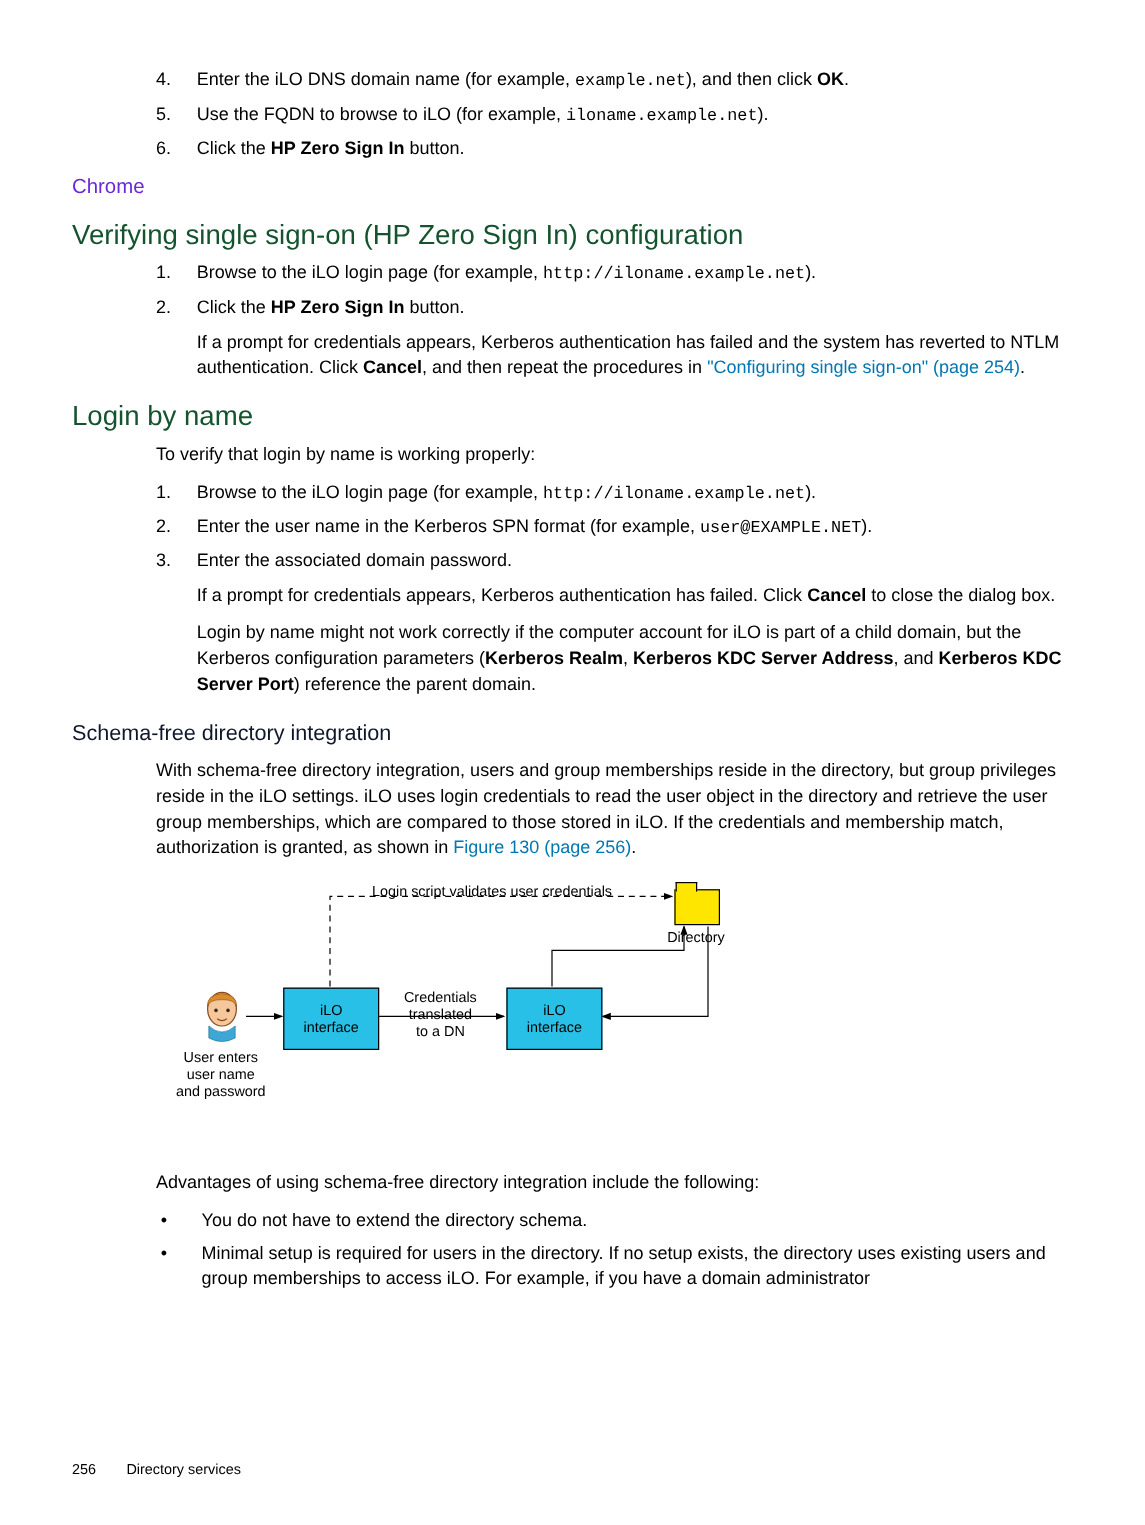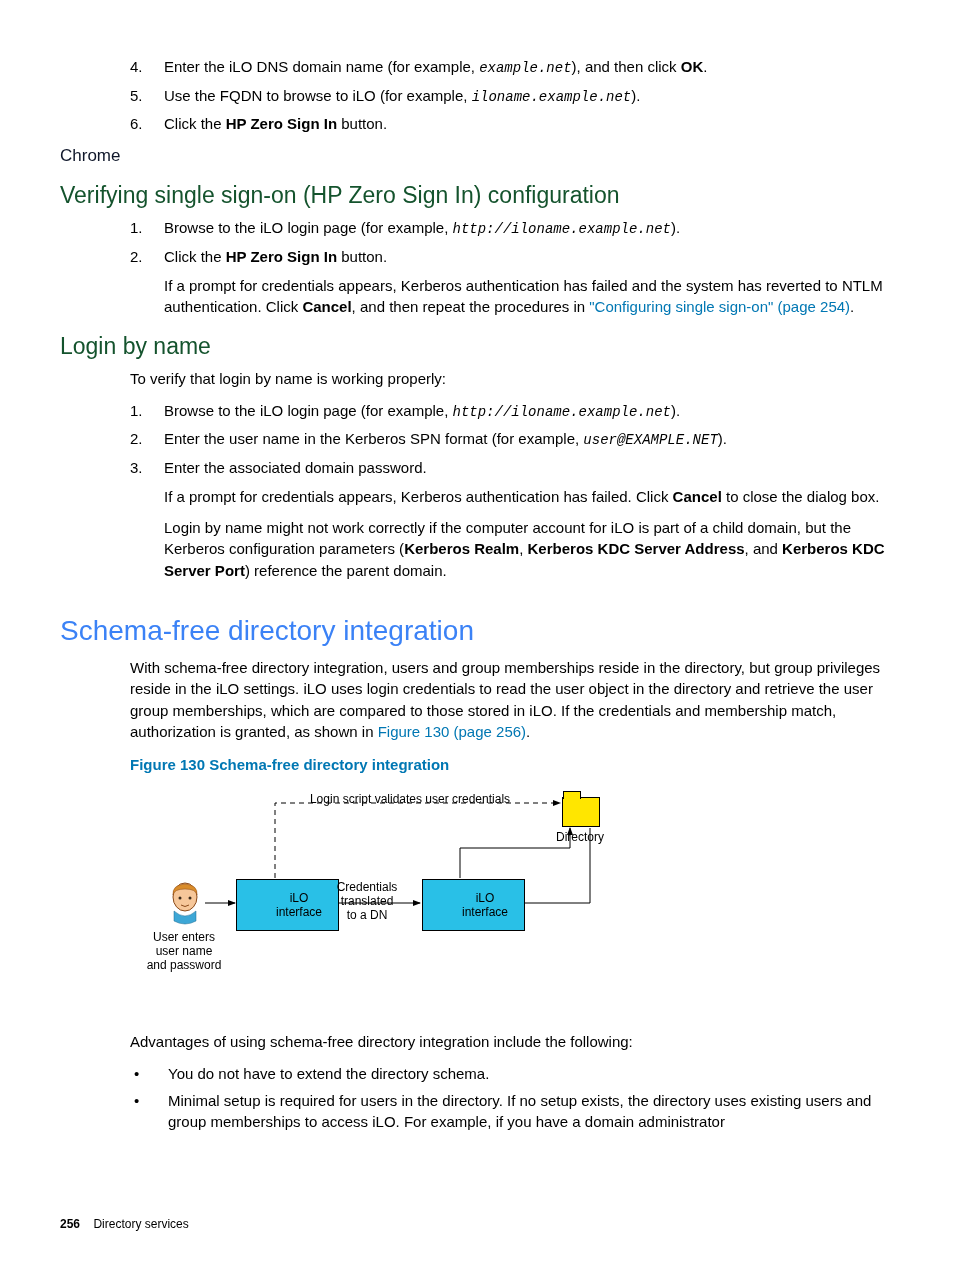--- a/index.html
+++ b/index.html
@@ -51,42 +51,41 @@
   ul.bullets li .dot {
     width: 34px;
     flex-shrink: 0;
     text-align: left;
     padding-left: 4px;
   }
   ul.bullets li .txt { flex: 1; }
   .mono {
     font-family: "Courier New", monospace;
     font-size: 14px;
-    font-style: italic;
   }
   .bold { font-weight: bold; }
   .link { color: #0077b3; }
   h3.section-h3 {
     font-family: "Futura", "Trebuchet MS", Arial, sans-serif;
     font-weight: 300;
-    color: #0f172a;
+    color: #6d28d9;
     font-size: 17px;
     margin: 12px 0 6px -10px;
   }
   h2.section-h2 {
     font-weight: 300;
     color: #14532d;
     font-size: 23px;
     margin: 16px 0 8px -10px;
   }
   h1.section-h1 {
     font-weight: 300;
-    color: #3b82f6;
-    font-size: 28px;
-    margin: 34px 0 10px -10px;
+    color: #0f172a;
+    font-size: 18px;
+    margin: 20px 0 10px -10px;
   }
   .bodytext {
     line-height: 1.42;
     margin: 4px 0 10px 0;
   }
   .indent-para {
     margin-left: 34px;
     line-height: 1.42;
     margin-top: 6px;
     margin-bottom: 10px;
@@ -97,21 +96,21 @@
     font-size: 15px;
     margin: 14px 0 10px 0;
   }
   .footer {
     position: absolute;
     bottom: 40px;
     left: 60px;
     font-size: 12px;
     color: #000;
   }
-  .footer .pagenum { margin-right: 10px; font-weight: bold; }
+  .footer .pagenum { margin-right: 22px; }
 
   
   .diagram {
     margin: 10px 0 28px 0;
     width: 560px;
     height: 220px;
     position: relative;
     font-size: 11px;
   }
   .diagram .label {
@@ -122,21 +121,20 @@
   }
   .diagram .box {
     position: absolute;
     border: 1px solid #000;
     display: flex;
     align-items: center;
     justify-content: center;
     text-align: center;
     font-size: 12px;
     line-height: 1.2;
-    padding-left: 23px;
   }
   .diagram .cyanbox { background: #29c0e7; }
   .diagram .folder {
     position: absolute;
     width: 36px;
     height: 28px;
     background: #ffe600;
     border: 1px solid #000;
   }
   .diagram .folder::before {
@@ -234,21 +232,20 @@
     <p class="indent-para">
       <span>Login by name might not work correctly if the computer account for iLO is part of a child domain, but the Kerberos configuration parameters (</span><span class="bold">Kerberos Realm</span><span>, </span><span class="bold">Kerberos KDC Server Address</span><span>, and </span><span class="bold">Kerberos KDC Server Port</span><span>) reference the parent domain.</span>
     </p>
   </div>
 
   <h1 class="section-h1" style="margin-left:0;">Schema-free directory integration</h1>
   <div class="content-indent">
     <p class="bodytext">
       <span>With schema-free directory integration, users and group memberships reside in the directory, but group privileges reside in the iLO settings. iLO uses login credentials to read the user object in the directory and retrieve the user group memberships, which are compared to those stored in iLO. If the credentials and membership match, authorization is granted, as shown in </span><span class="link">Figure 130 (page 256)</span><span>.</span>
     </p>
-    <div class="fig-caption">Figure 130 Schema-free directory integration</div>
 
     <div class="diagram">
       <svg>
         <defs>
           <marker id="arrow" markerWidth="8" markerHeight="8" refX="7" refY="3" orient="auto">
             <path d="M0,0 L8,3 L0,6 Z" fill="#000"></path>
           </marker>
         </defs>
 
         <path d="M 145 95 L 145 20 L 430 20" stroke="#000" fill="none" stroke-dasharray="5,4" marker-end="url(#arrow)"></path>

